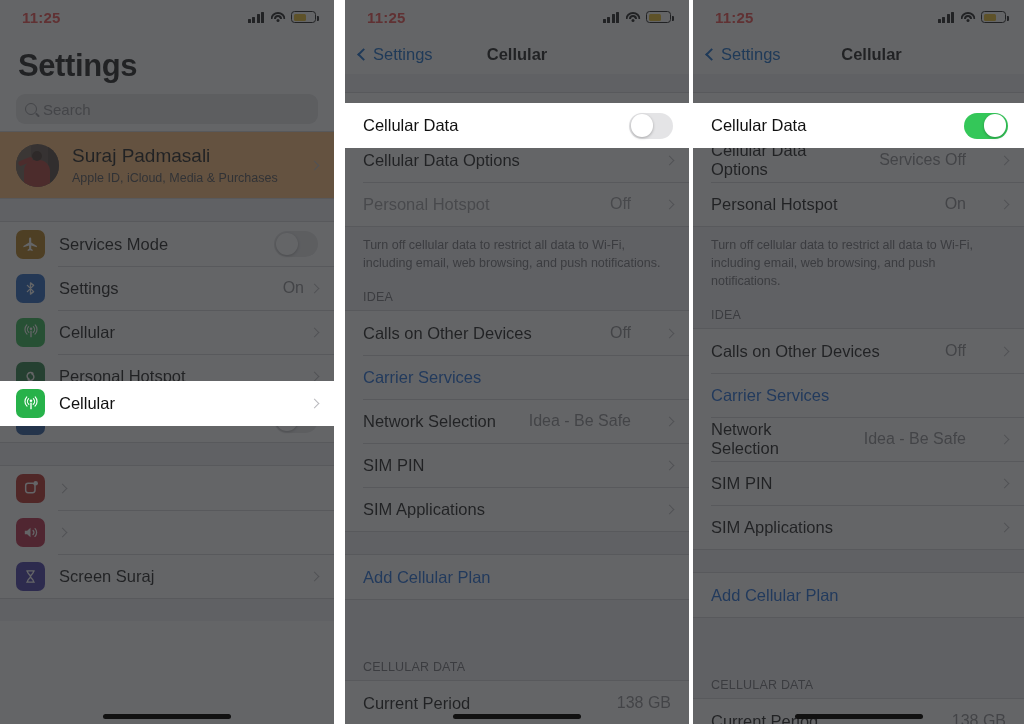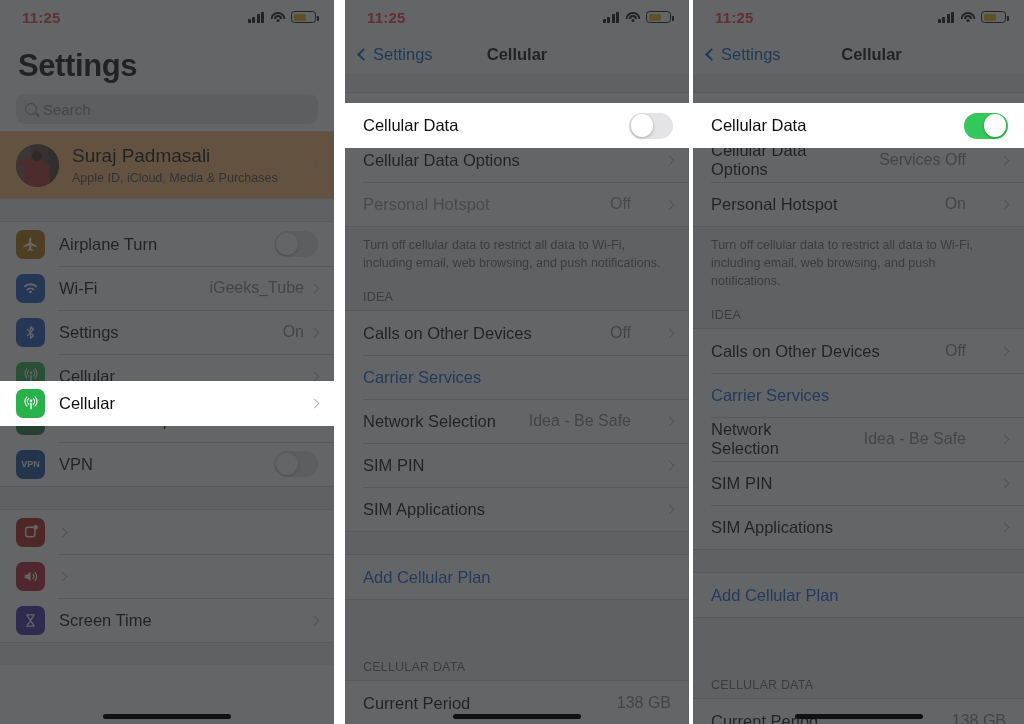--- a/index.html
+++ b/index.html
@@ -176,36 +176,26 @@
 
         <div class="spacer"></div>
 
         <div class="group">
           <div class="row">
             <div class="ico" style="background:#b0760f">
               <svg width="17" height="17" viewBox="0 0 24 24" fill="#fff">
                   <path d="M21 16v-2l-8-5V3.5a1.5 1.5 0 00-3 0V9l-8 5v2l8-2.5V18l-2 1.5V21l3.5-1 3.5 1v-1.5L13 18v-4.5z"></path>
                 </svg>
             </div>
-            <div class="lbl">Airplane Turn</div>
+            <div class="lbl">Services Mode</div>
             <div class="sw">
                 <i></i>
               </div>
           </div>
 
-          <div class="row">
-            <div class="ico" style="background:#1b5fbe">
-              <svg width="17" height="17" viewBox="0 0 24 24" fill="#fff">
-                  <path d="M12 19.5l2.6-3.2a3.3 3.3 0 00-5.2 0zM12 13.2c1.7 0 3.2.7 4.3 1.8l1.6-2a8.8 8.8 0 00-11.8 0l1.6 2a6 6 0 014.3-1.8zM12 7.5c3 0 5.8 1.1 7.9 3l1.6-2A14.4 14.4 0 0012 4.6 14.4 14.4 0 002.5 8.5l1.6 2A11.5 11.5 0 0112 7.5z"></path>
-                </svg>
-            </div>
-            <div class="lbl">Wi-Fi</div>
-            <div class="val">iGeeks_Tube</div>
-            <div class="chev"></div>
-          </div>
 
           <div class="row">
             <div class="ico" style="background:#1b5fbe">
               <svg width="15" height="15" viewBox="0 0 24 24" fill="none" stroke="#fff" stroke-width="2.1" stroke-linejoin="round" stroke-linecap="round">
                   <path d="M7 7l10 10-5 4V3l5 4L7 17"></path>
                 </svg>
             </div>
             <div class="lbl">Settings</div>
             <div class="val">On</div>
             <div class="chev"></div>
@@ -263,21 +253,21 @@
                 </svg>
             </div>
             <div class="chev"></div>
           </div>
           <div class="row">
             <div class="ico" style="background:#3b2fa6">
               <svg width="15" height="15" viewBox="0 0 24 24" fill="none" stroke="#fff" stroke-width="2.1" stroke-linecap="round">
                   <path d="M6 3h12M6 21h12M7 3c0 5 5 6 5 9s-5 4-5 9M17 3c0 5-5 6-5 9s5 4 5 9"></path>
                 </svg>
             </div>
-            <div class="lbl">Screen Time</div>
+            <div class="lbl">Screen Suraj</div>
             <div class="chev"></div>
           </div>
         </div>
         <div class="spacer"></div>
       </div>
 
       <div class="scrim"></div>
 
       <div class="hl" style="top:381px;height:45px">
         <div class="row" style="height:45px;border:none">

